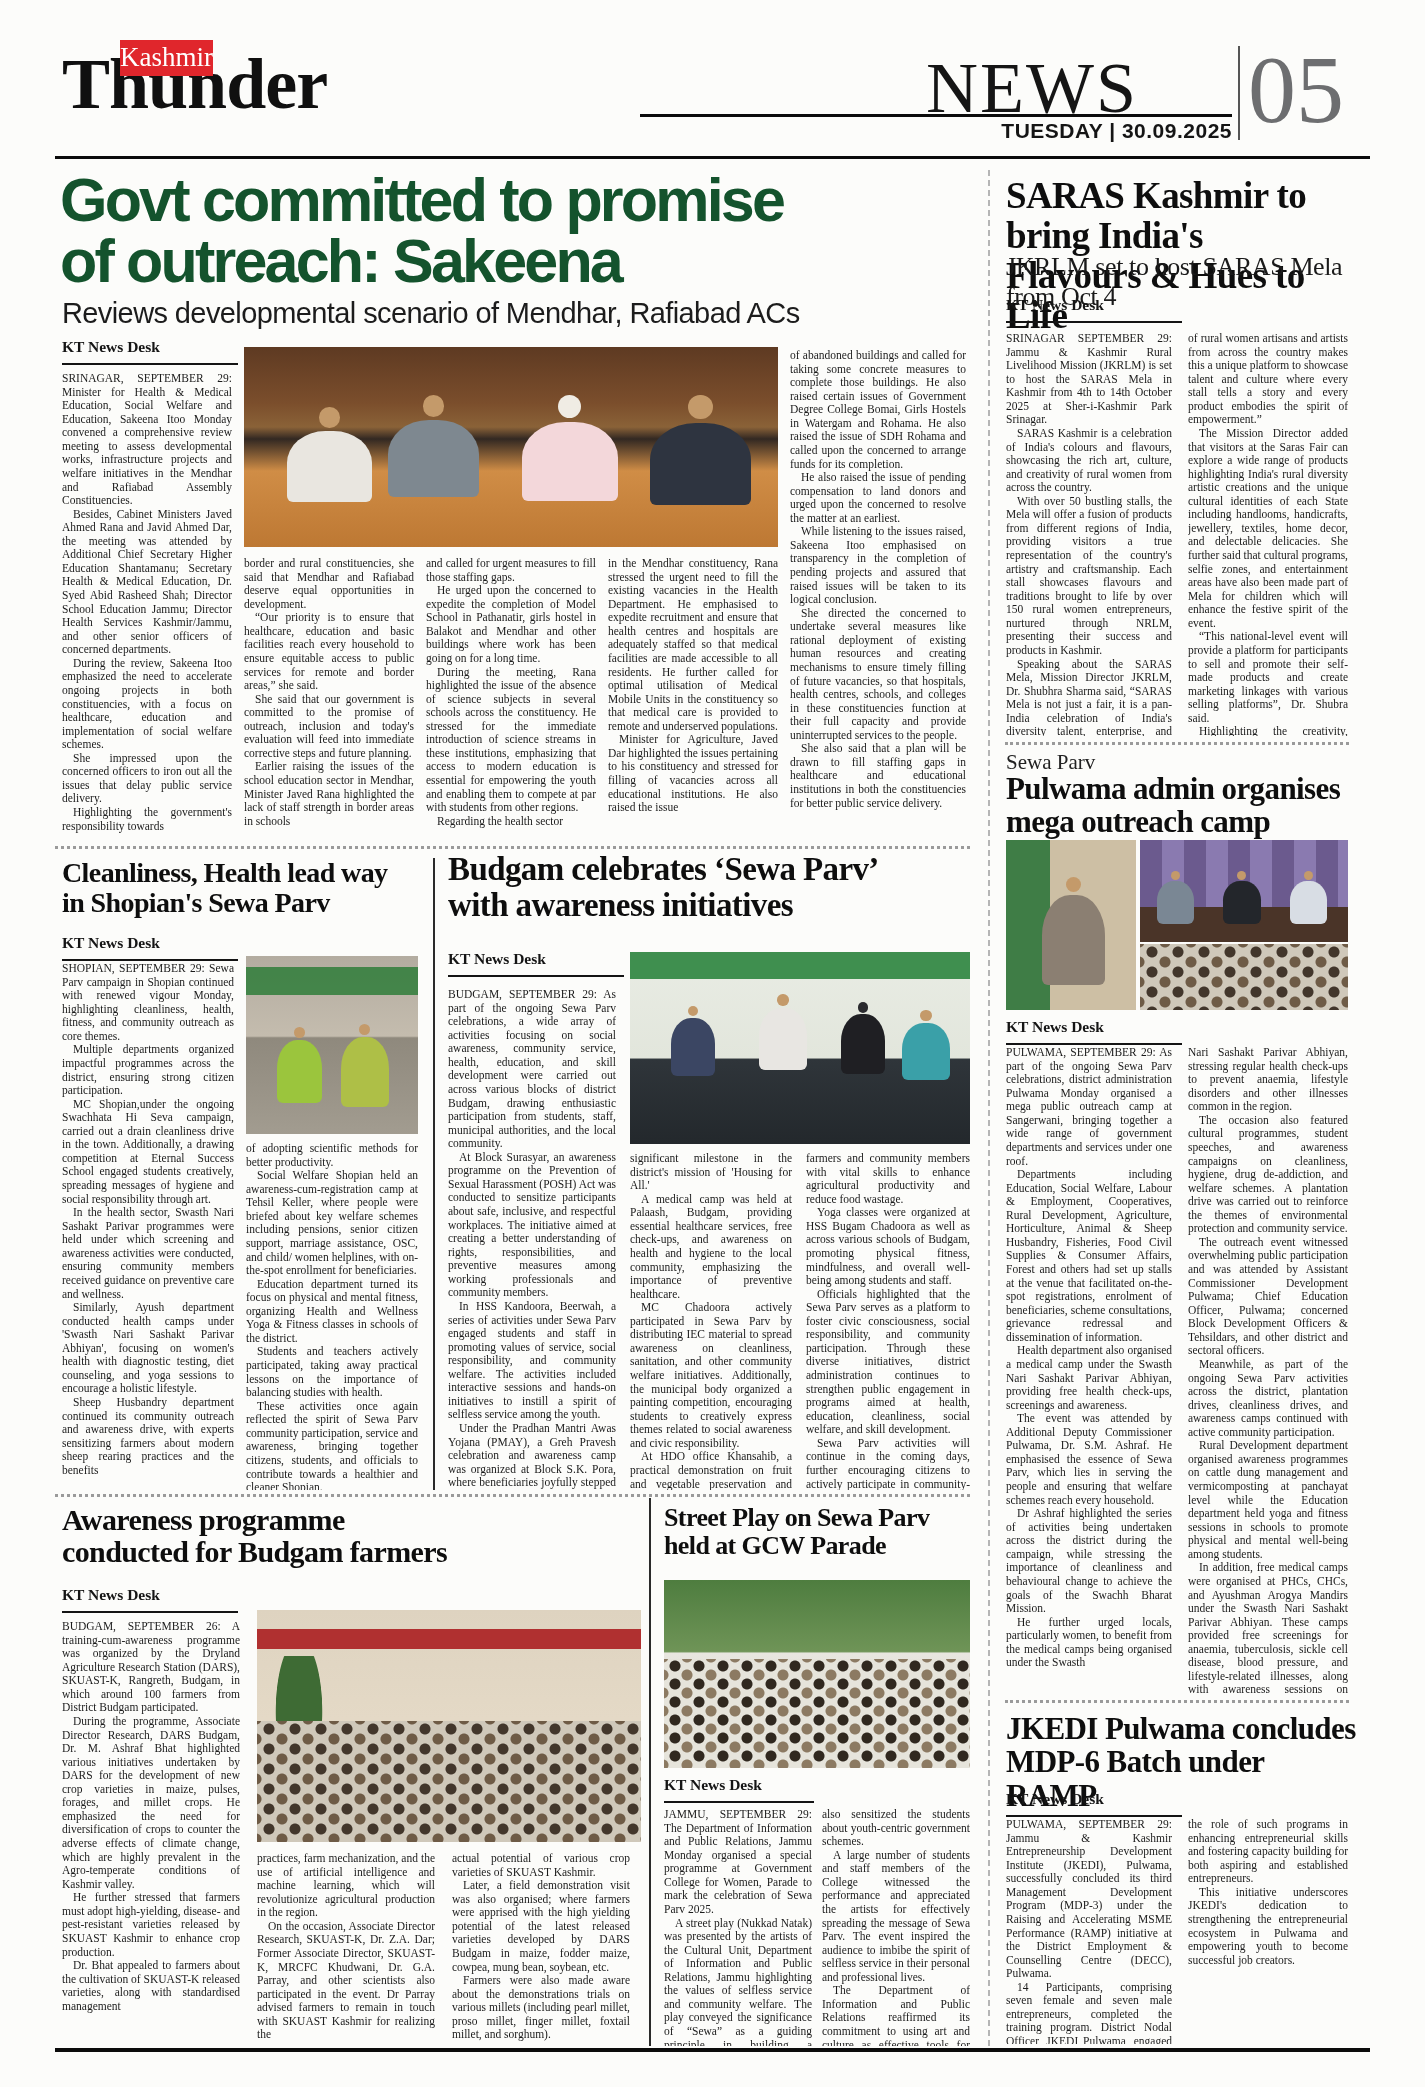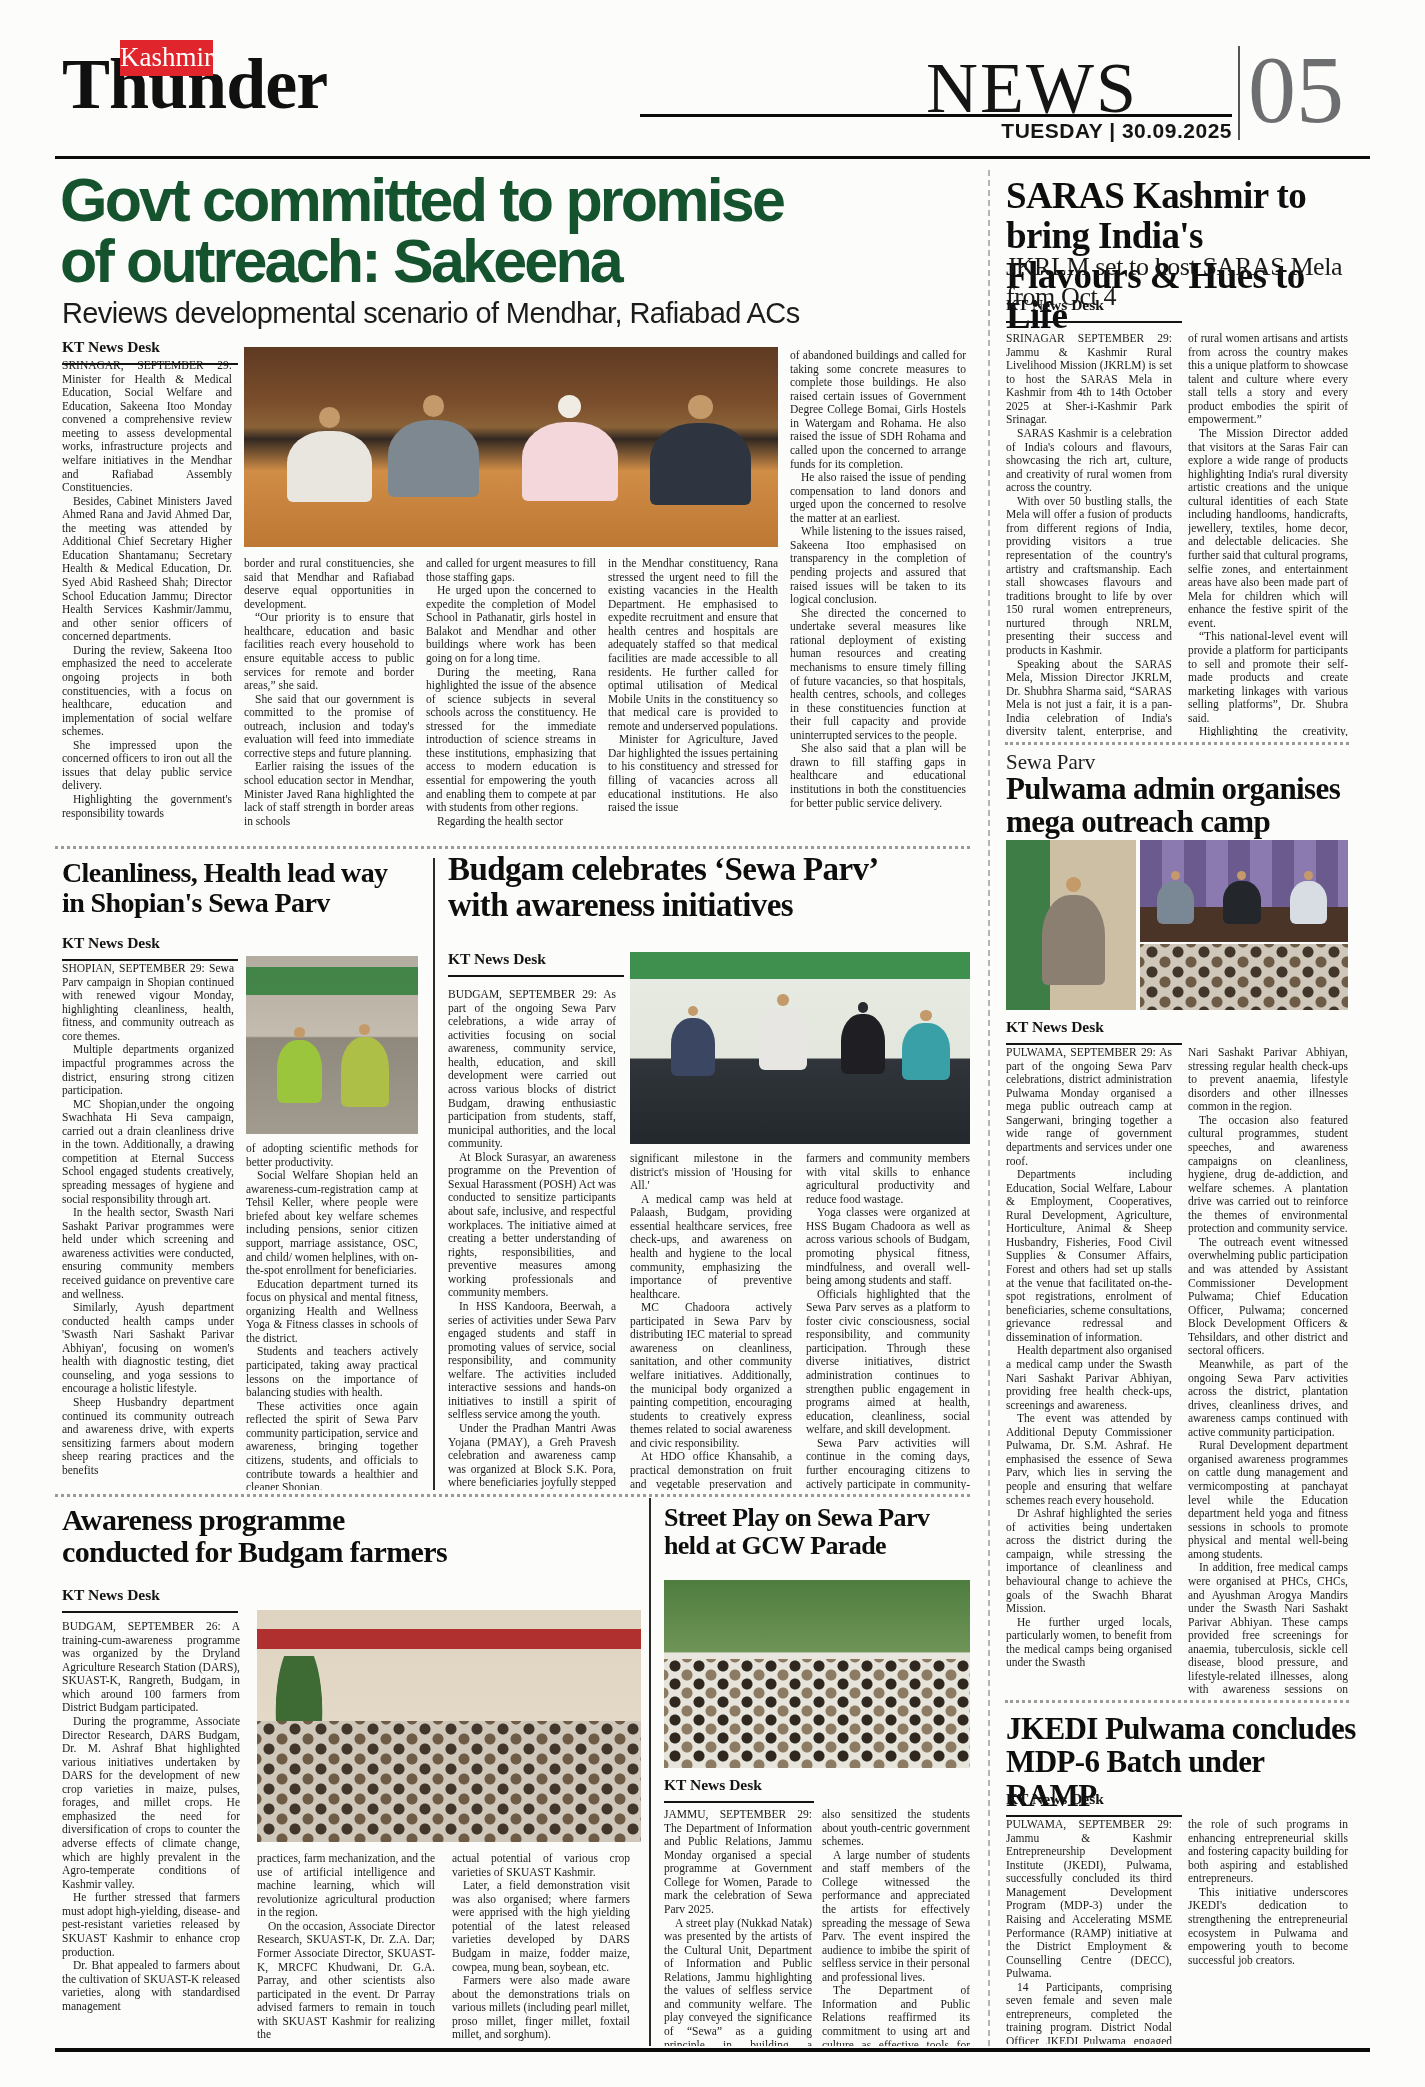--- a/index.html
+++ b/index.html
@@ -90,21 +90,21 @@
     <div class="fig" style="--c:#f3d7da;left:52%;bottom:18%;width:18%;height:58%;">
         <div class="head" style="background:#f0ece4;"></div>
         <div class="torso"></div>
       </div>
     <div class="fig" style="--c:#2e3440;left:76%;bottom:16%;width:19%;height:60%;">
         <div class="head"></div>
         <div class="torso"></div>
       </div>
   </div>
 
-  <div class="abs body-col" style="left:62px;top:359px;width:170px;height:462px;">
+  <div class="abs body-col" style="left:62px;top:372px;width:170px;height:462px;">
       <p>SRINAGAR, SEPTEMBER 29: Minister for Health &amp; Medical Education, Social Welfare and Education, Sakeena Itoo Monday convened a comprehensive review meeting to assess developmental works, infrastructure projects and welfare initiatives in the Mendhar and Rafiabad Assembly Constituencies.</p>
       <p>Besides, Cabinet Ministers Javed Ahmed Rana and Javid Ahmed Dar, the meeting was attended by Additional Chief Secretary Higher Education Shantamanu; Secretary Health &amp; Medical Education, Dr. Syed Abid Rasheed Shah; Director School Education Jammu; Director Health Services Kashmir/Jammu, and other senior officers of concerned departments.</p>
       <p>During the review, Sakeena Itoo emphasized the need to accelerate ongoing projects in both constituencies, with a focus on healthcare, education and implementation of social welfare schemes.</p>
       <p>She impressed upon the concerned officers to iron out all the issues that delay public service delivery.</p>
       <p>Highlighting the government's responsibility towards</p>
     </div>
   <div class="abs body-col" style="left:244px;top:557px;width:170px;height:278px;">
       <p>border and rural constituencies, she said that Mendhar and Rafiabad deserve equal opportunities in development.</p>
       <p>“Our priority is to ensure that healthcare, education and basic facilities reach every household to ensure equitable access to public services for remote and border areas,” she said.</p>
       <p>She said that our government is committed to the promise of outreach, inclusion and today's evaluation will feed into immediate corrective steps and future planning.</p>

